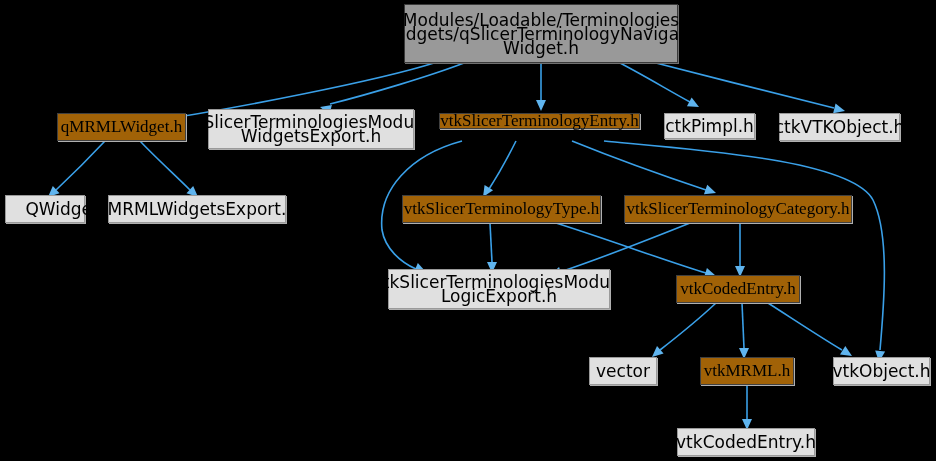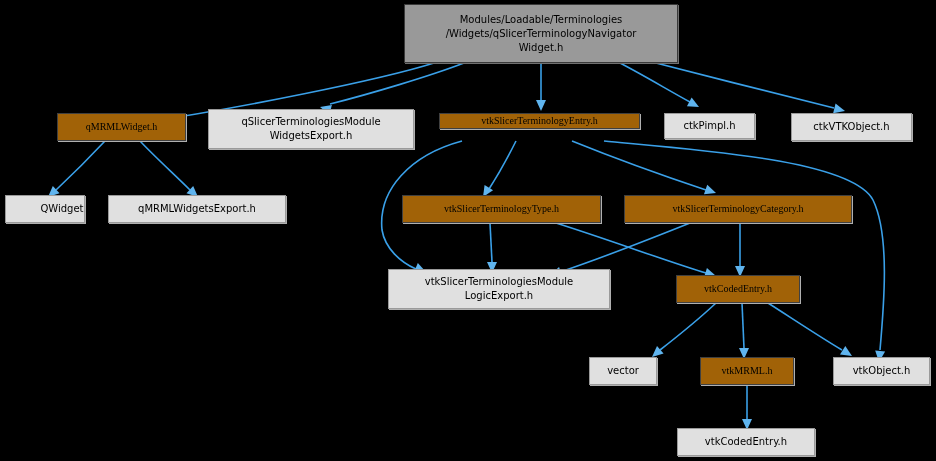--- a/index.html
+++ b/index.html
@@ -23,21 +23,21 @@
     height: 461px;
   }
   .node-box {
     position: absolute;
     box-sizing: border-box;
     display: flex;
     align-items: center;
     justify-content: center;
     text-align: center;
     color: #000000;
-    font-size: 10px;
+    font-size: 17px;
     line-height: 14px;
     letter-spacing: 0px;
     white-space: pre-line;
     padding: 0 4px;
   }
   .node-white {
     background: #a16207;
     border: 1px solid #404040;
     box-shadow: 1px 1px 0 #b0b0b0;
     font-family: Liberation Serif, serif;
@@ -112,21 +112,21 @@
 
   <div id="nodes-layer">
       <div class="node-box node-root" style="left: 404px; top: 4px; width: 274px; height: 59px;">Modules/Loadable/Terminologies
 /Widgets/qSlicerTerminologyNavigator
 Widget.h</div>
       <div class="node-box node-white" style="left: 57px; top: 113px; width: 129px; height: 28px;">qMRMLWidget.h</div>
       <div class="node-box node-gray" style="left: 208px; top: 109px; width: 206px; height: 40px;">qSlicerTerminologiesModule
 WidgetsExport.h</div>
       <div class="node-box node-white" style="left: 439px; top: 113px; width: 201px; height: 16px;">vtkSlicerTerminologyEntry.h</div>
       <div class="node-box node-gray" style="left: 664px; top: 113px; width: 91px; height: 26px;">ctkPimpl.h</div>
-      <div class="node-box node-gray" style="left: 779px; top: 113px; width: 121px; height: 28px; margin-left: 12px;">ctkVTKObject.h</div>
+      <div class="node-box node-gray" style="left: 779px; top: 113px; width: 121px; height: 28px;">ctkVTKObject.h</div>
       <div class="node-box node-gray" style="left: 5px; top: 195px; width: 80px; height: 28px; padding-left: 38px;">QWidget</div>
       <div class="node-box node-gray" style="left: 108px; top: 195px; width: 178px; height: 28px;">qMRMLWidgetsExport.h</div>
       <div class="node-box node-white" style="left: 402px; top: 195px; width: 199px; height: 28px;">vtkSlicerTerminologyType.h</div>
       <div class="node-box node-white" style="left: 624px; top: 195px; width: 228px; height: 28px;">vtkSlicerTerminologyCategory.h</div>
       <div class="node-box node-gray" style="left: 388px; top: 269px; width: 222px; height: 40px;">vtkSlicerTerminologiesModule
 LogicExport.h</div>
       <div class="node-box node-white" style="left: 676px; top: 275px; width: 124px; height: 28px;">vtkCodedEntry.h</div>
       <div class="node-box node-gray" style="left: 589px; top: 357px; width: 68px; height: 28px;">vector</div>
       <div class="node-box node-white" style="left: 700px; top: 357px; width: 94px; height: 28px;">vtkMRML.h</div>
       <div class="node-box node-gray" style="left: 833px; top: 357px; width: 97px; height: 28px;">vtkObject.h</div>

